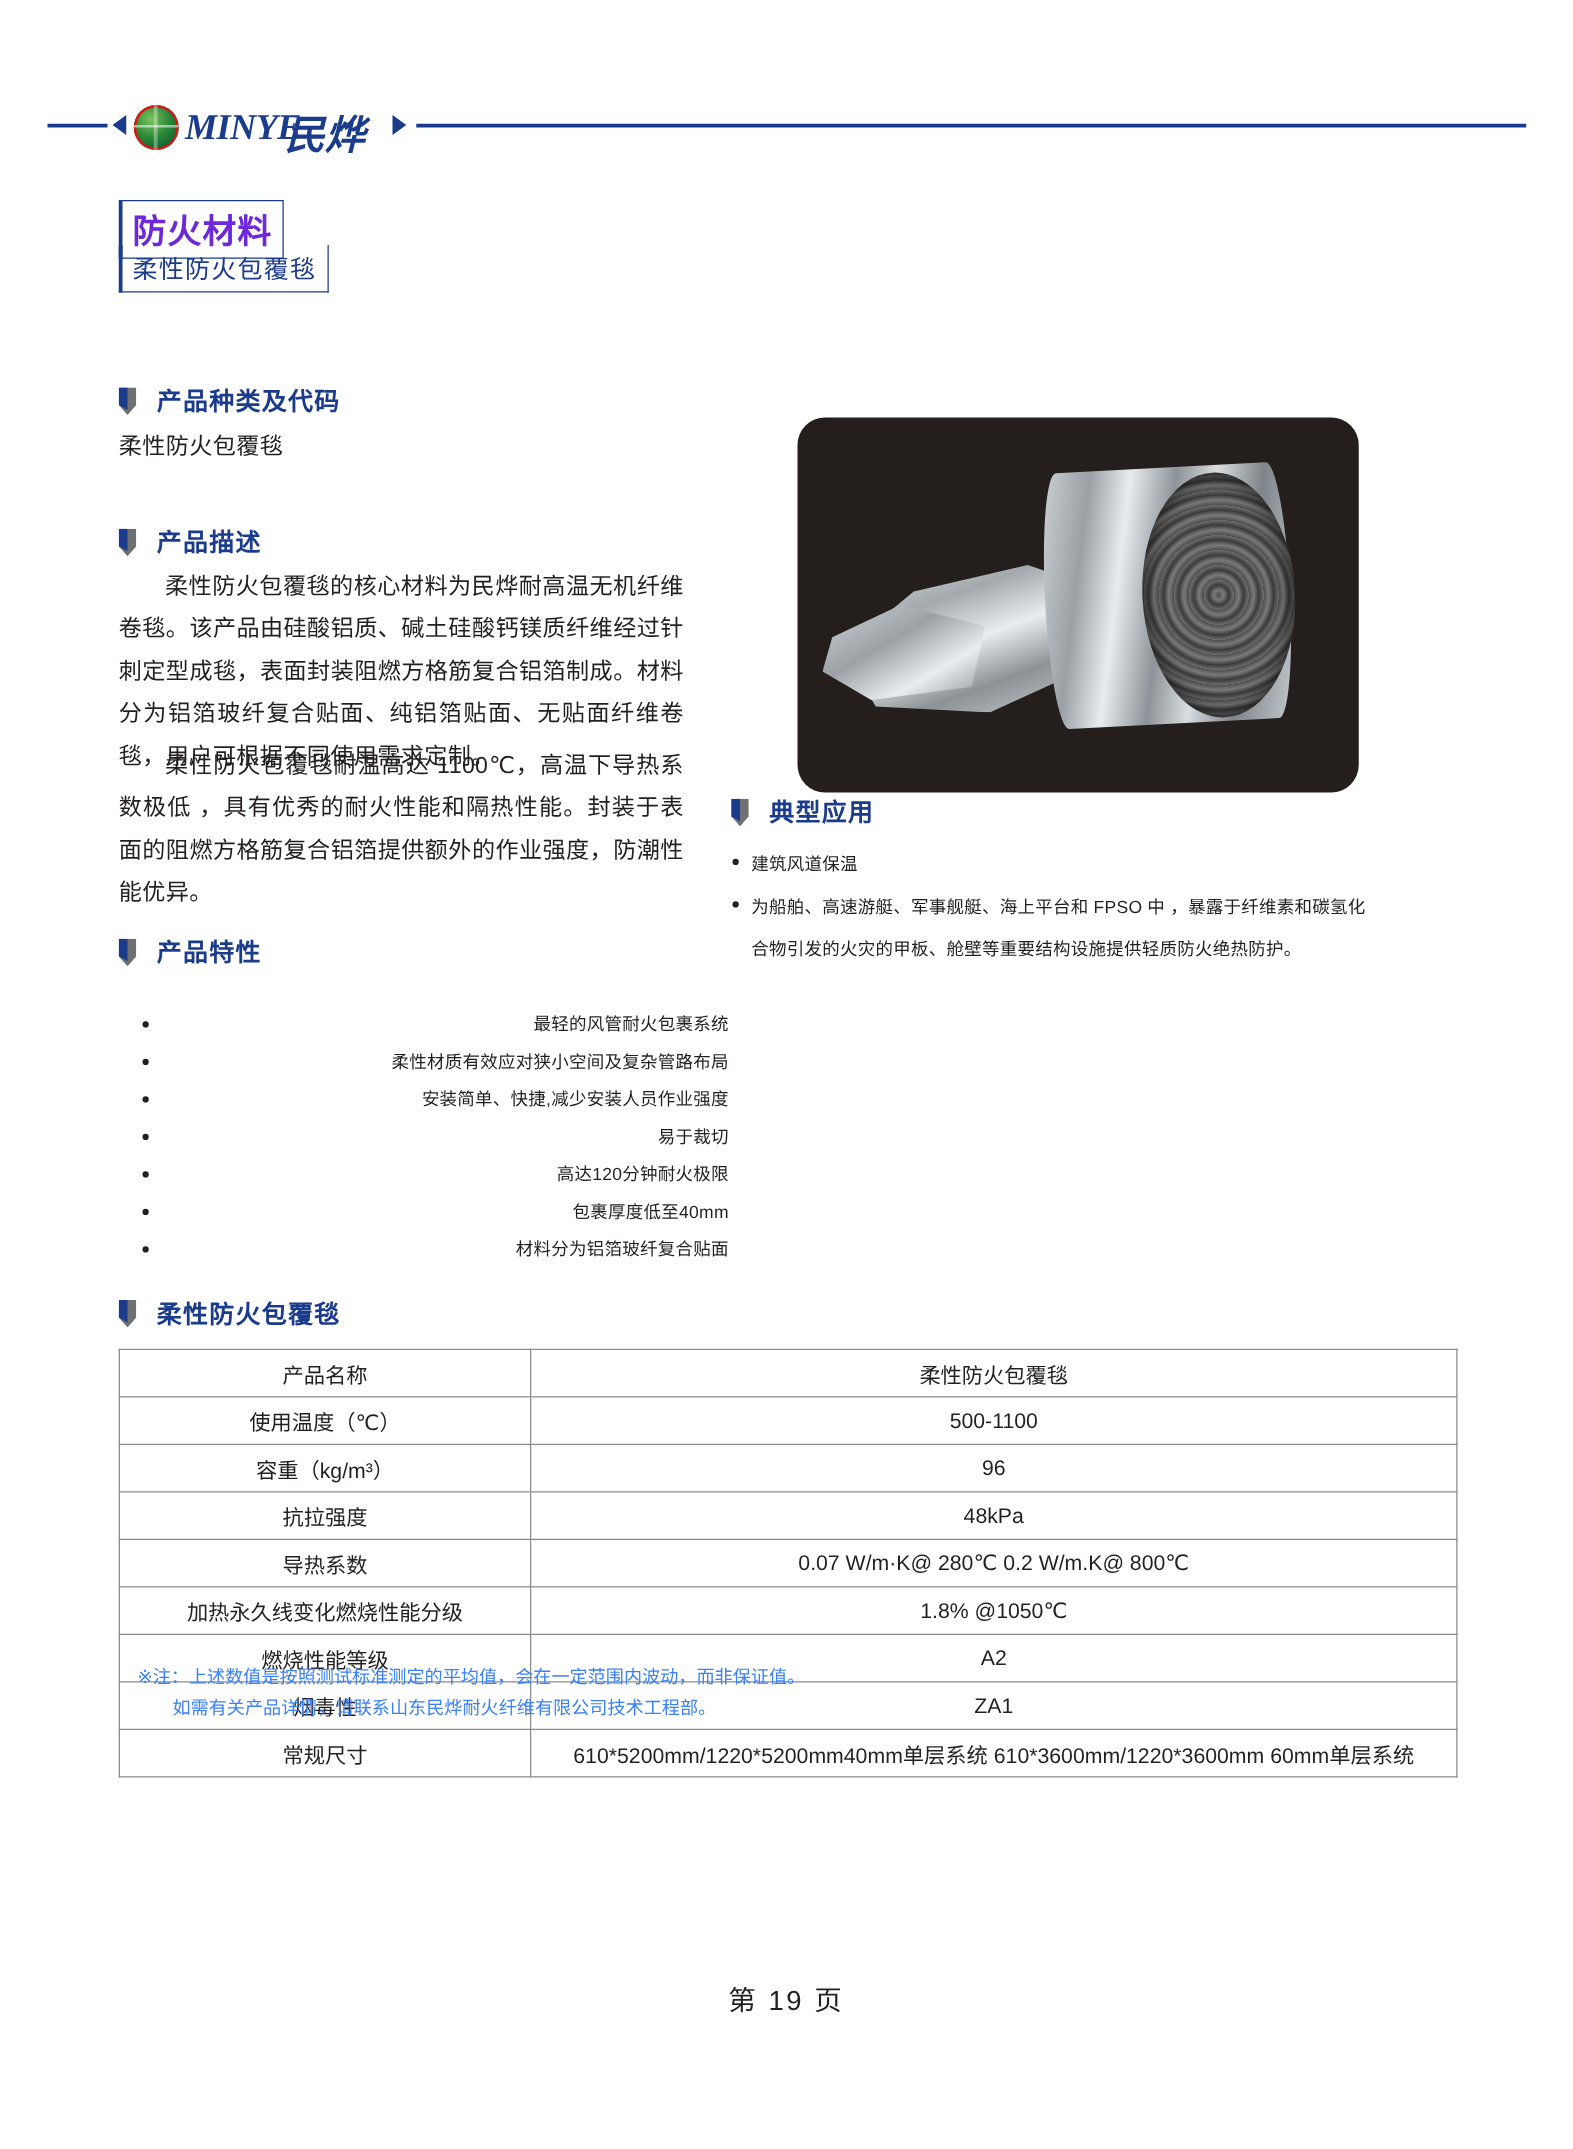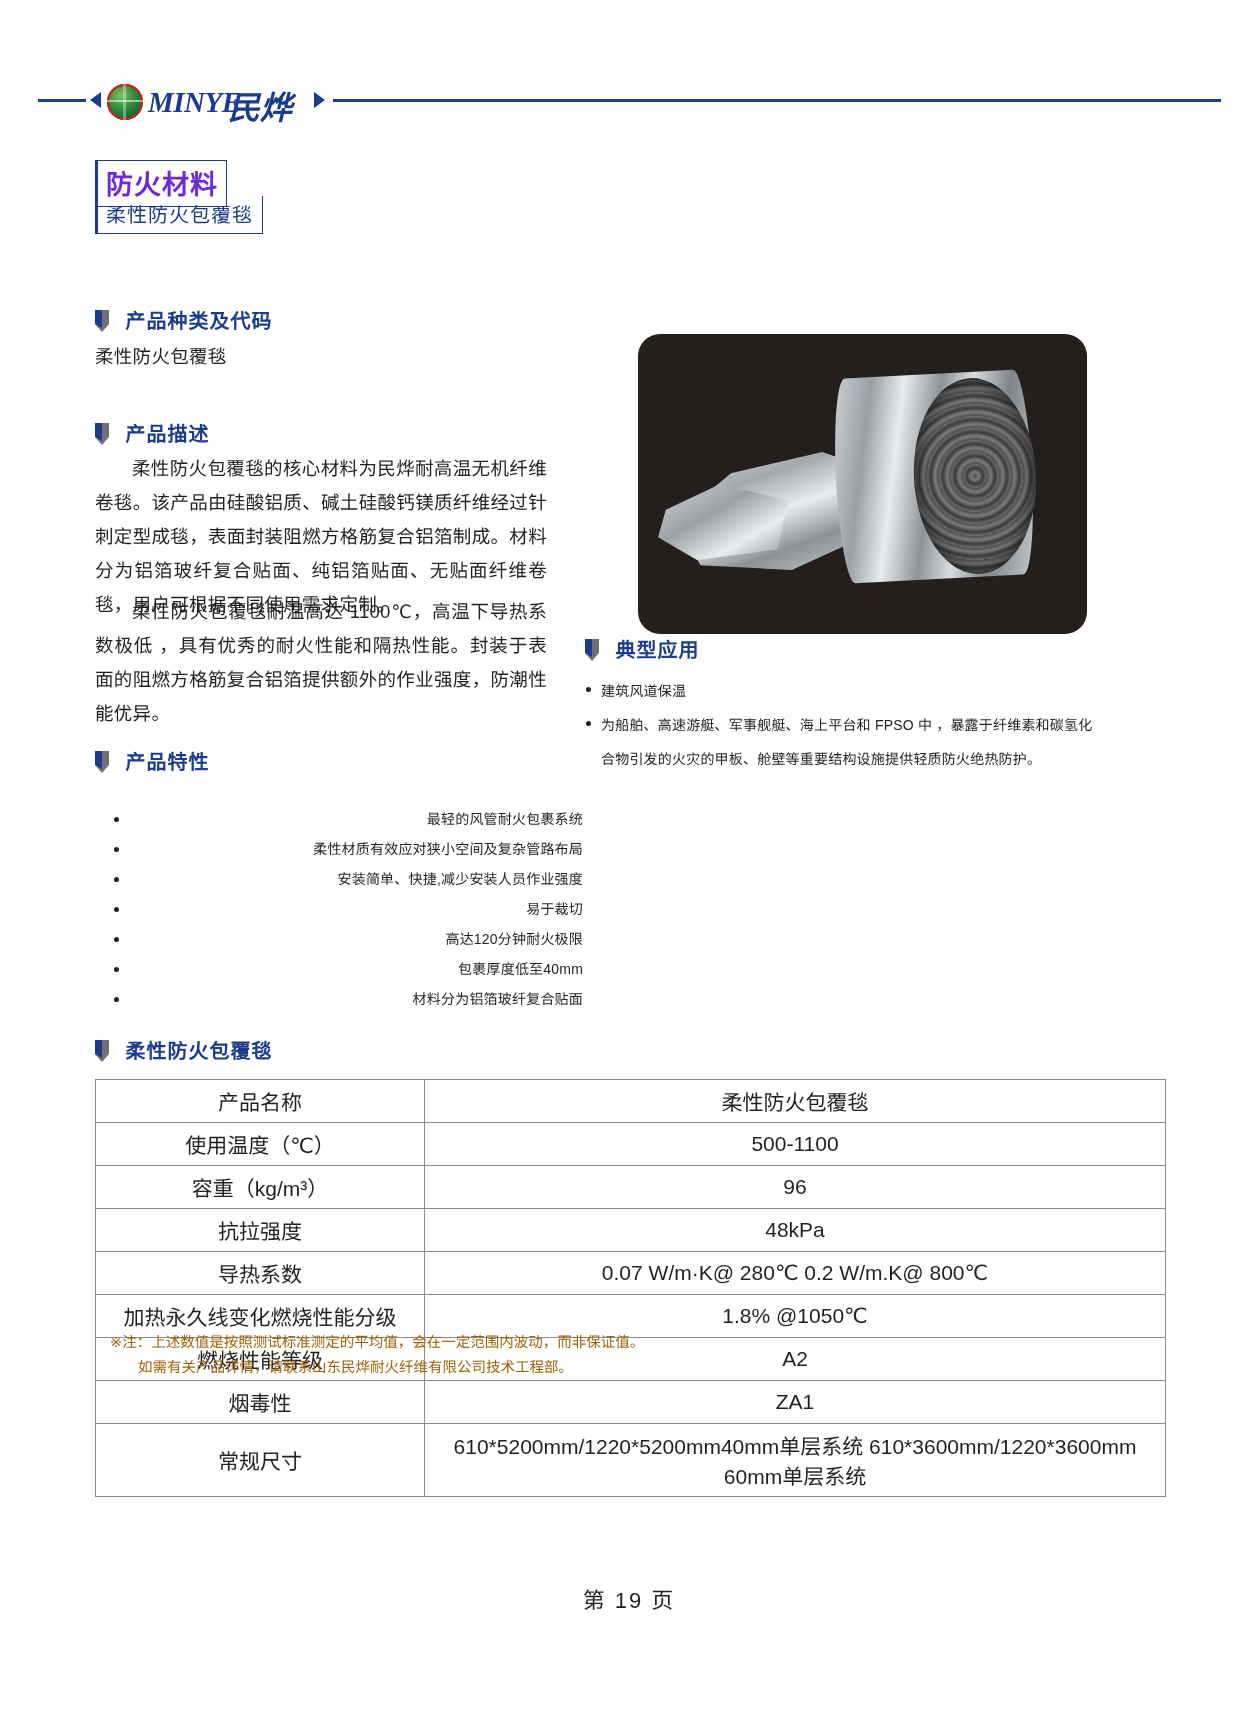--- a/index.html
+++ b/index.html
@@ -247,40 +247,40 @@
     clip-path: polygon(6% 34%, 48% 0%, 100% 22%, 92% 86%, 30% 100%, 0% 70%);
   }
 
   
   .spec-table {
     position: absolute;
     left: 95px;
     top: 1079px;
     width: 1071px;
     border-collapse: collapse;
-    font-size: 21px;
+    font-size: 17px;
     color: #231f20;
   }
   .spec-table td {
     border: 1px solid #8b8b8b;
     padding: 6px 4px;
     text-align: center;
     height: 21px;
   }
   .spec-table td.k {
     width: 320px;
   }
 
   .notes {
     position: absolute;
     left: 110px;
     top: 1330px;
     font-size: 14.5px;
     line-height: 25px;
-    color: #a16207;
+    color: #3b82f6;
   }
   .notes .n2 { padding-left: 28px; display: block; }
 
   
   .footer {
     position: absolute;
     left: 0;
     top: 1582px;
     width: 1258px;
     text-align: center;

